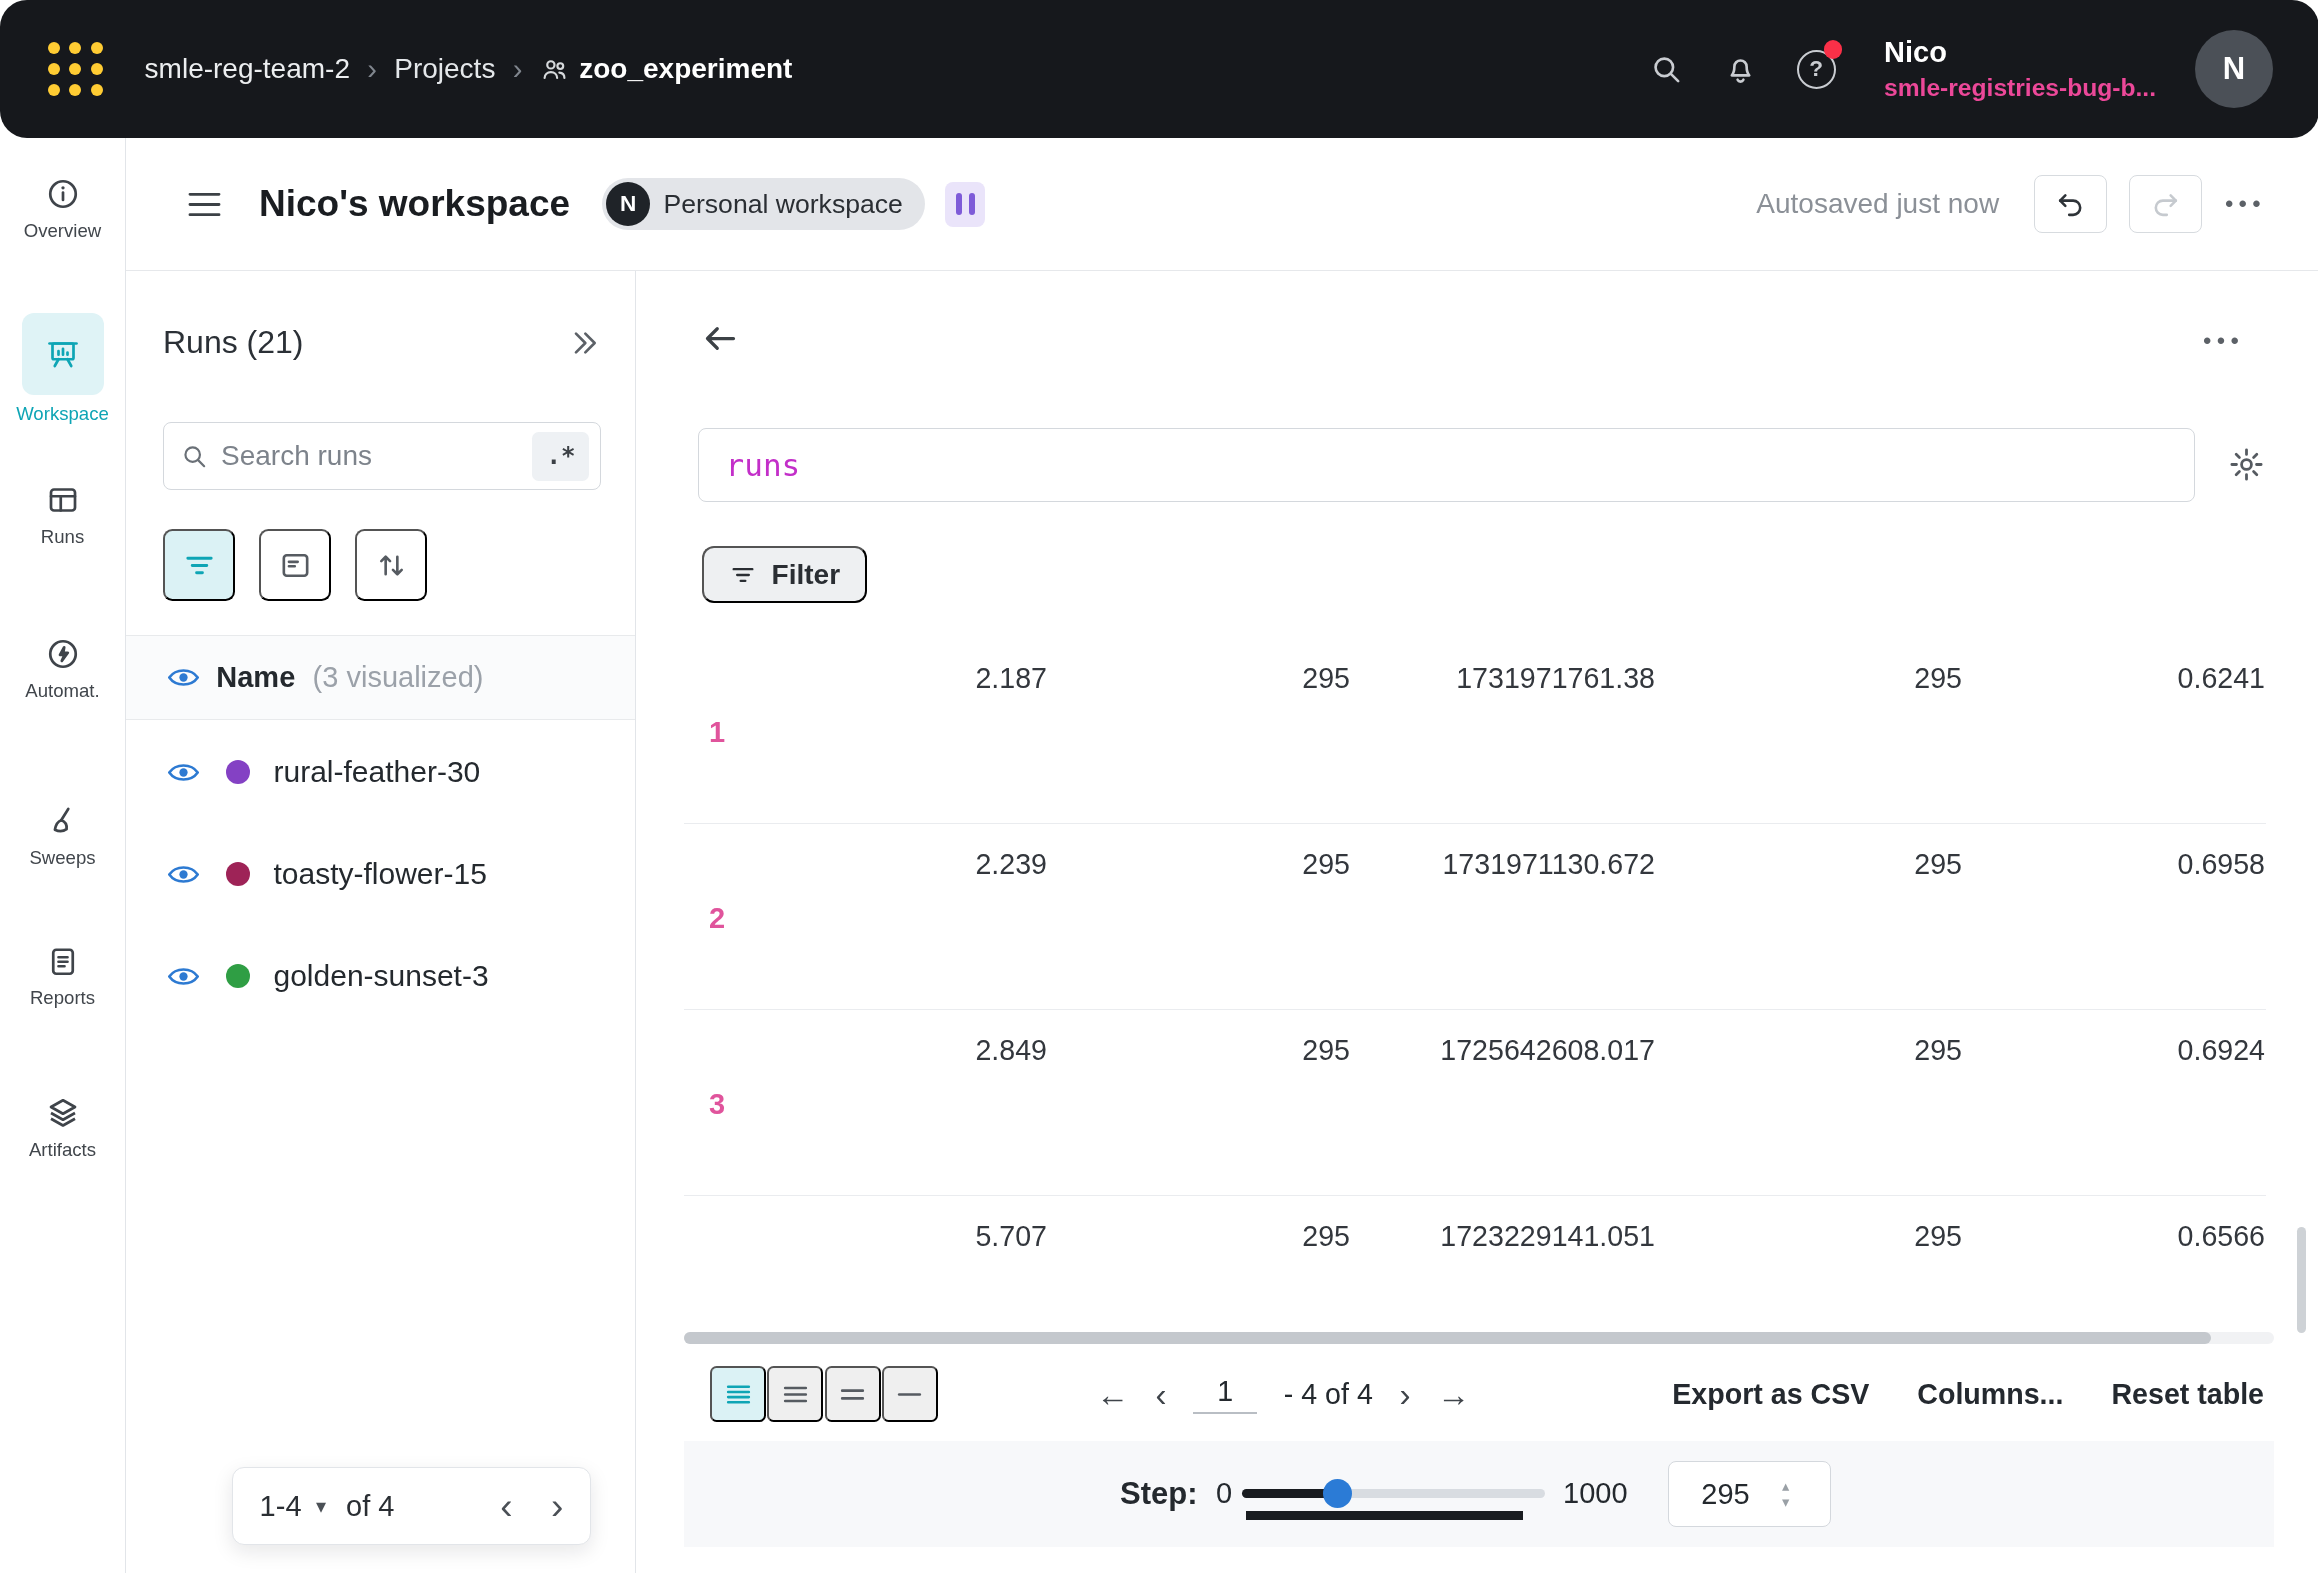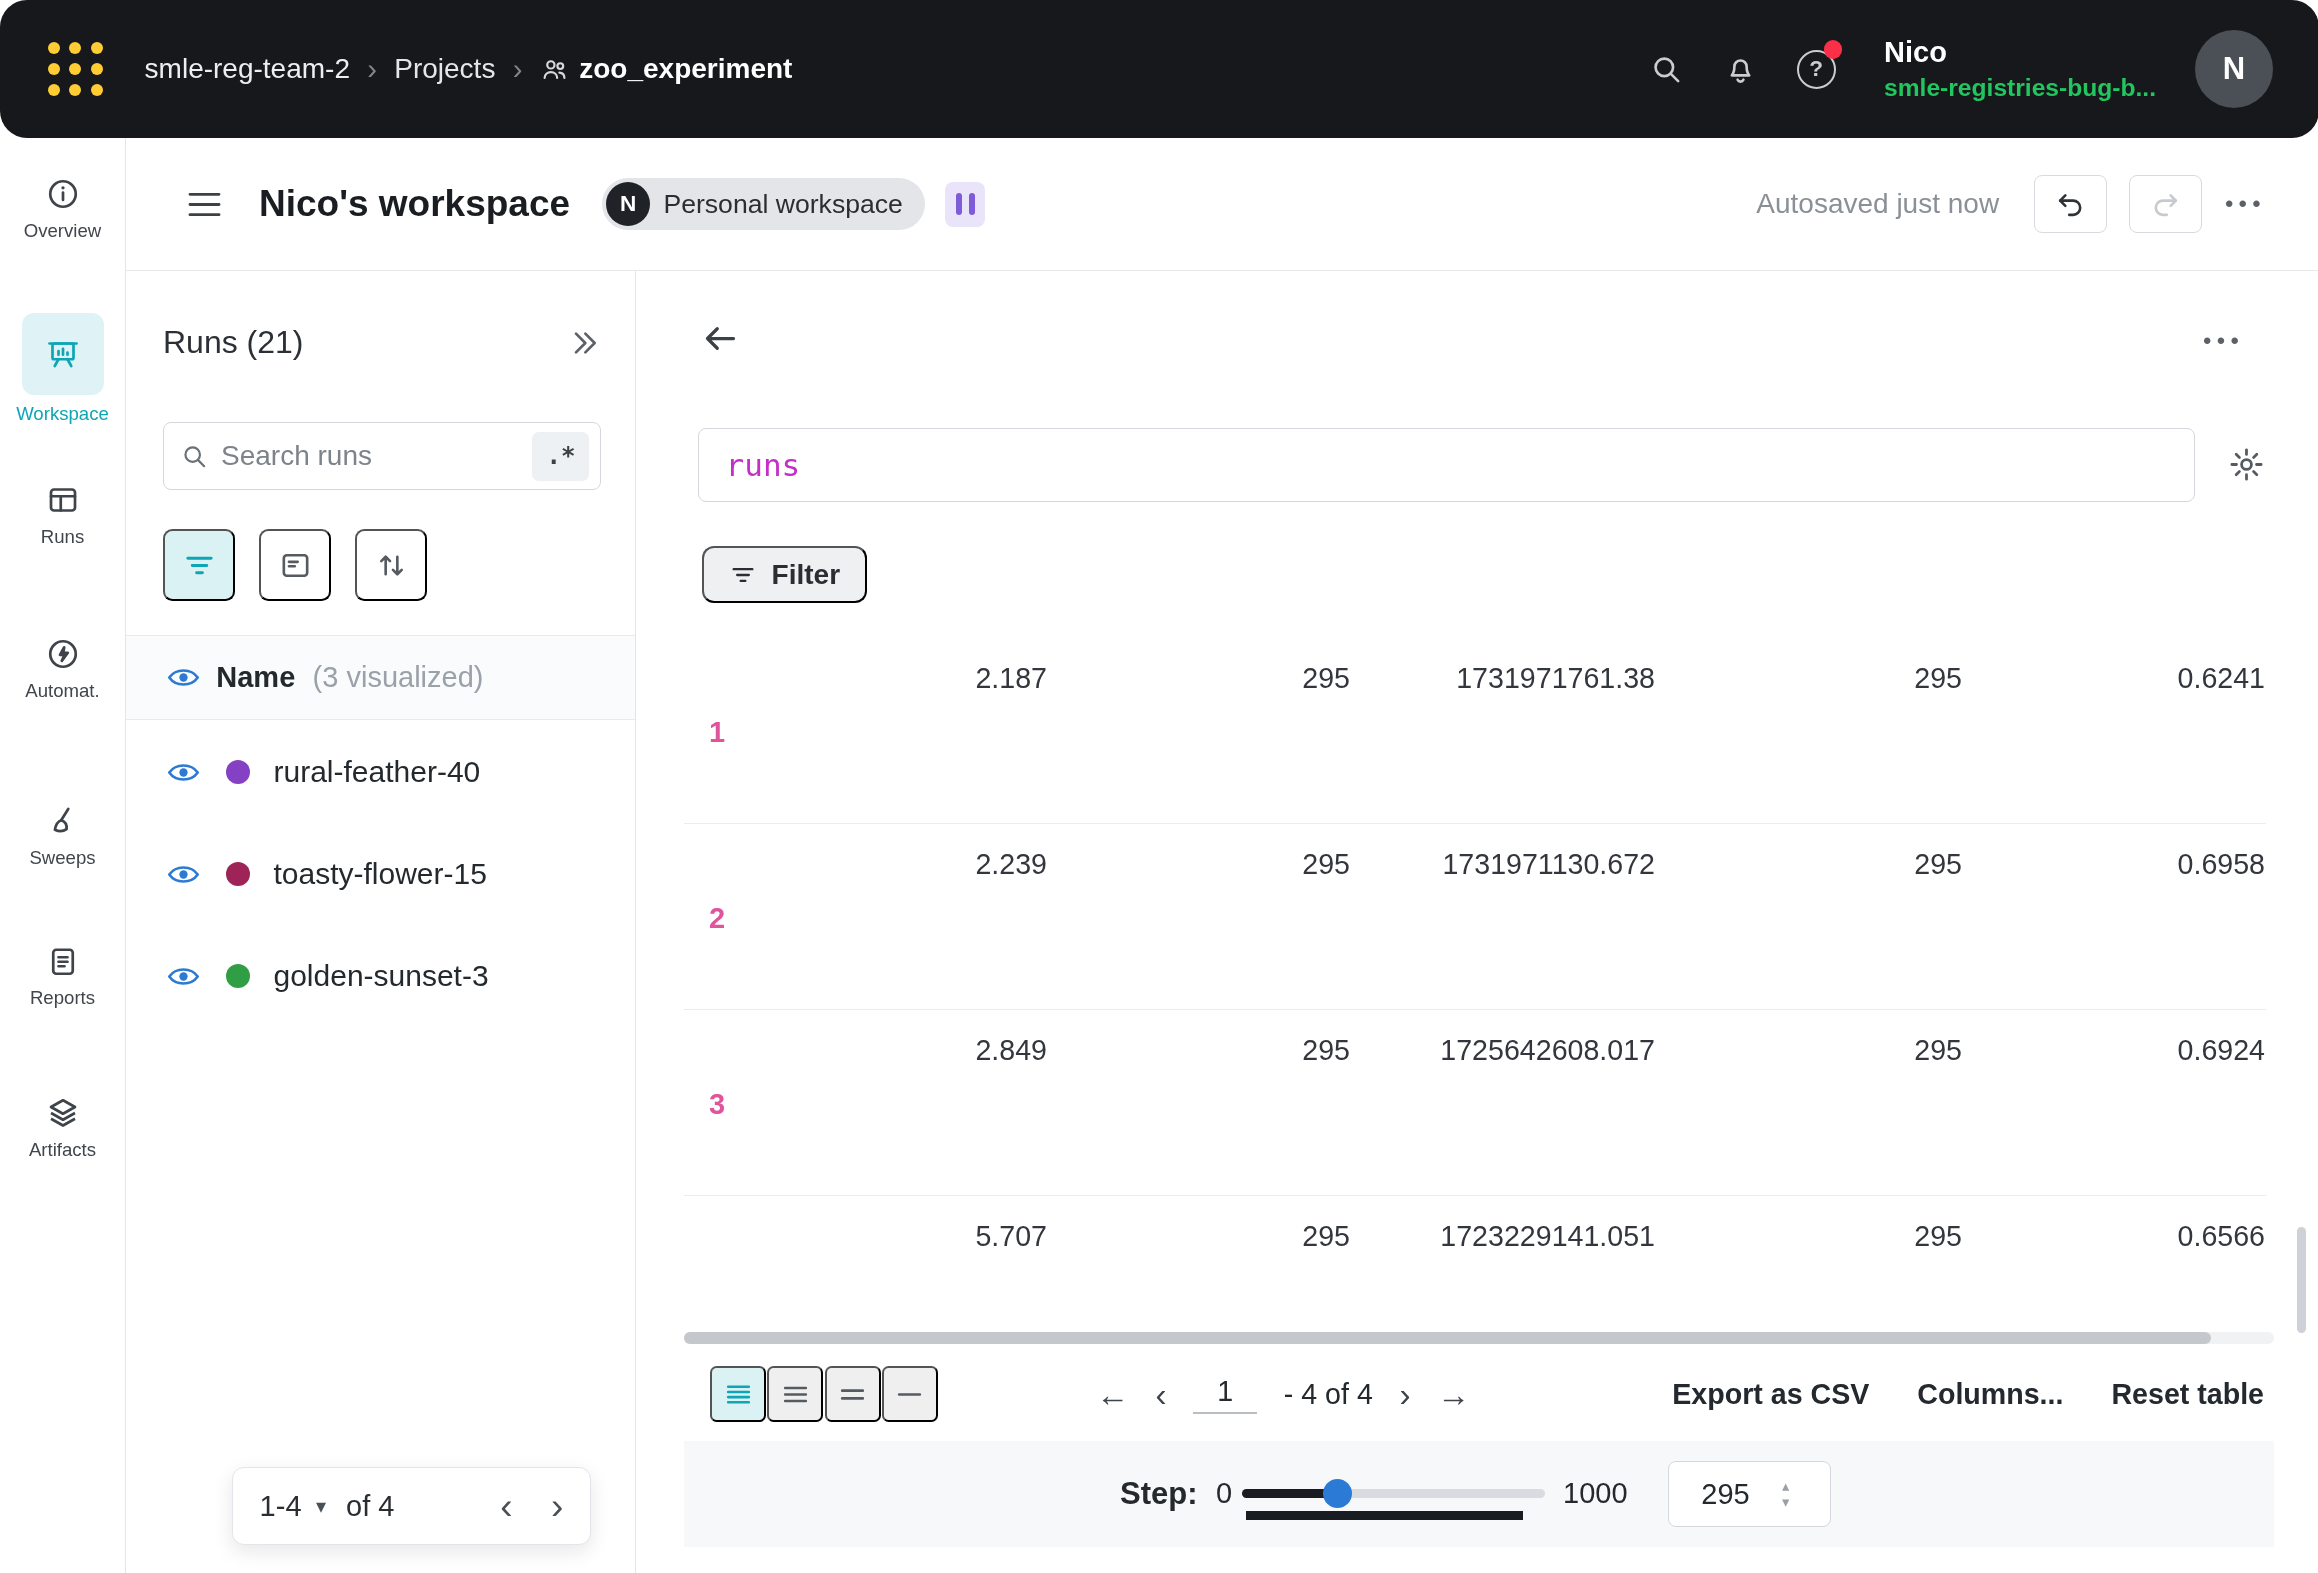--- a/index.html
+++ b/index.html
@@ -16,21 +16,21 @@
   .crumb-team { color:#eceef0; }
   .crumb-link { color:#e4e7ea; }
   .crumb-proj { font-weight:700; color:#ffffff; display:flex; align-items:center; gap:10.6px; }
   .nav-right { margin-left:auto; display:flex; align-items:center; gap:39px; margin-right:46px; }
   .nav-icon { width:35px; height:35px; color:#c9ccd1; position:relative; }
   .help-wrap { position:relative; width:39px; height:39px; }
   .help-circle { width:39px; height:39px; border:2.7px solid #c9ccd1; border-radius:50%; color:#c9ccd1; font-size:22.6px; font-weight:700; display:flex; align-items:center; justify-content:center; }
   .red-dot { position:absolute; right:-6.6px; top:-9.3px; width:18.6px; height:18.6px; border-radius:50%; background:#fb3048; }
   .user-block { text-align:left; margin-left:9.3px; }
   .user-name { font-size:29px; font-weight:700; color:#fff; }
-  .user-org { font-size:24.6px; font-weight:600; color:#22c55e; margin-top:5.3px; }
+  .user-org { font-size:24.6px; font-weight:600; color:#ec4899; margin-top:5.3px; }
   .avatar { width:78px; height:78px; border-radius:50%; background:#4b5057; color:#fff; font-size:31px; font-weight:600; display:flex; align-items:center; justify-content:center; }
 
   
   .rail { position:absolute; left:0; top:138px; width:126px; height:1436px; background:#fff; border-right:1.3px solid #e2e5e9; }
   .rail-item { position:absolute; left:0; width:100%; display:flex; flex-direction:column; align-items:center; gap:8px; color:#4a4f55; }
   .rail-item .ric { width:36px; height:36px; color:#3f444a; }
   .rail-item .rlabel { font-size:18.6px; color:#41464c; }
   .rail-item.active .rlabel { color:#0ea5b5; }
   .tile { width:82px; height:82px; border-radius:12px; background:#dff3f6; display:flex; align-items:center; justify-content:center; }
   .tile .ric { color:#0ea5b5; }
@@ -313,21 +313,21 @@
       <span class="name-label">Name</span>
       <span class="vis-note">(3 visualized)</span>
     </div>
     <div class="run-rows">
       <div class="run-row">
         <svg class="eye" viewBox="0 0 24 16">
             <path d="M1 8C6 .8 18 .8 23 8 18 15.2 6 15.2 1 8Z" fill="none" stroke="currentColor" stroke-width="2"></path>
             <circle cx="12" cy="8" r="3.2" fill="currentColor"></circle>
           </svg>
         <span class="run-dot" style="background-color: rgb(132, 65, 196);"></span>
-        <span class="run-name">rural-feather-40</span>
+        <span class="run-name">rural-feather-30</span>
       </div>
       <div class="run-row">
         <svg class="eye" viewBox="0 0 24 16">
             <path d="M1 8C6 .8 18 .8 23 8 18 15.2 6 15.2 1 8Z" fill="none" stroke="currentColor" stroke-width="2"></path>
             <circle cx="12" cy="8" r="3.2" fill="currentColor"></circle>
           </svg>
         <span class="run-dot" style="background-color: rgb(158, 35, 87);"></span>
         <span class="run-name">toasty-flower-15</span>
       </div>
       <div class="run-row">

